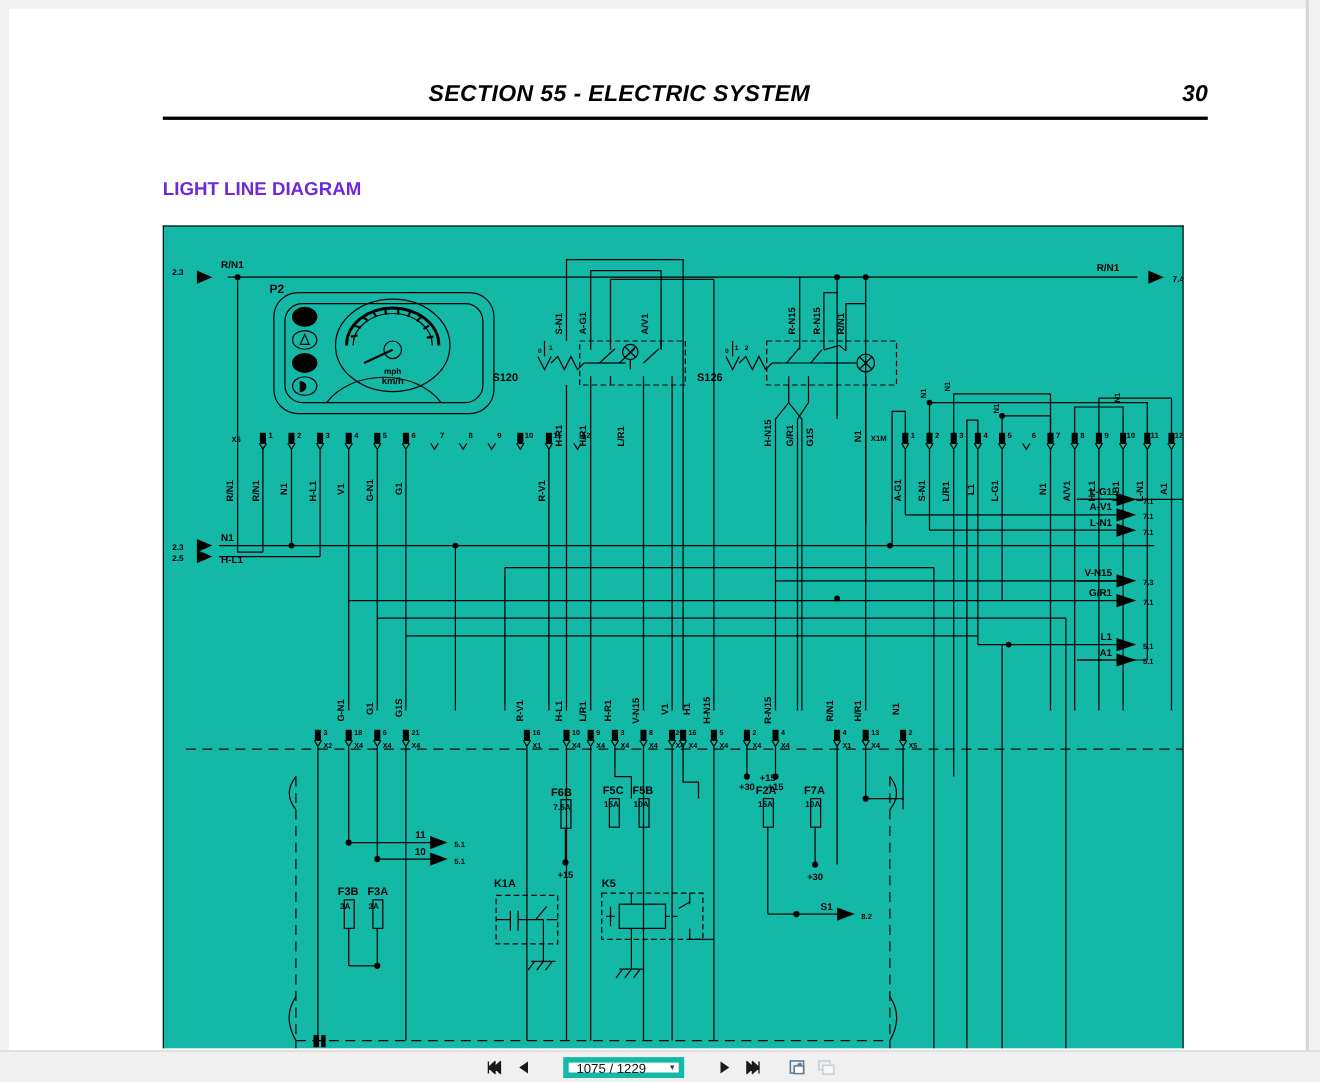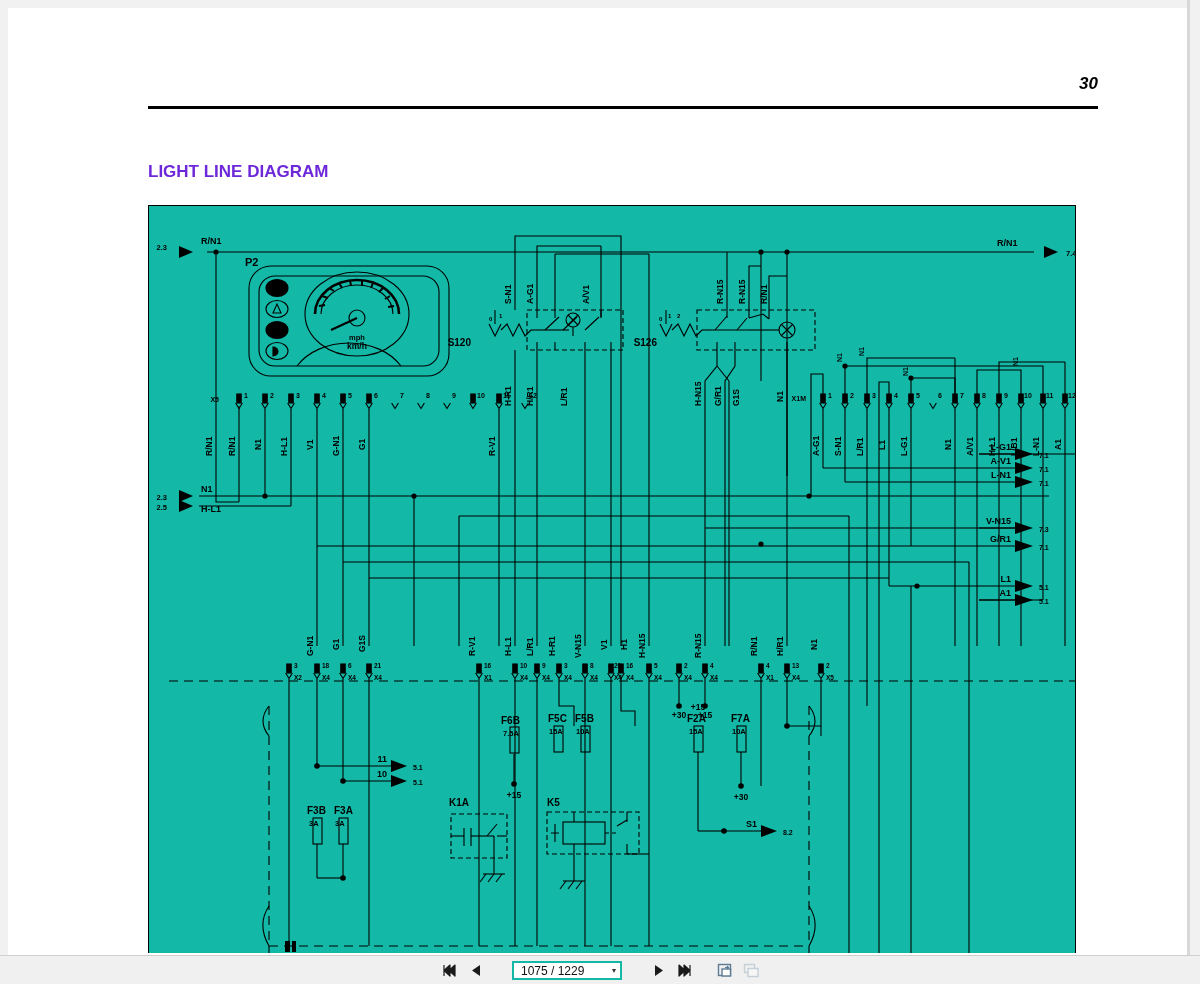--- a/index.html
+++ b/index.html
@@ -21,21 +21,21 @@
   .shadow-r{position:absolute;right:10px;top:0;width:3px;height:955px;background:#d8d8d8;}
 
   
   #doc-header{position:absolute;left:148px;top:74px;width:950px;height:40px;}
   #doc-header .sec-title{
     position:absolute;left:0;top:0;width:830px;text-align:center;
     font-style:italic;font-weight:bold;font-size:21px;letter-spacing:.3px;
     color:#000;
   }
   #doc-header .pg-num{
-    position:absolute;right:0;top:0;font-style:italic;font-weight:bold;font-size:17px;color:#000;
+    position:absolute;right:0;top:0;font-style:italic;font-weight:bold;font-size:21px;color:#000;
   }
   #header-rule{position:absolute;left:148px;top:106px;width:950px;height:3px;background:#000;}
 
   
   #figure-title{position:absolute;left:148px;top:162px;font-weight:bold;font-size:17px;color:#6d28d9;}
 
   
   #diagram-frame{
     position:absolute;left:148px;top:205px;width:928px;height:748px;
     border:1px solid #000;border-bottom:none;box-sizing:border-box;
@@ -49,38 +49,39 @@
     background:#f0f0f0;border-top:1px solid #cfcfcf;
     display:flex;align-items:center;justify-content:center;gap:9px;
   }
   .tb-btn{
     width:17px;height:19px;display:flex;align-items:center;justify-content:center;
     color:#1a1a1a;background:transparent;border:none;cursor:pointer;
   }
   .tb-btn svg{display:block;}
   .tb-btn.disabledish svg{opacity:.45;}
   #page-indicator{
-    width:110px;height:19px;background:#fff;border:2px solid #14b8a6;
+    width:110px;height:19px;background:#fff;border:5px solid #14b8a6;
     display:flex;align-items:center;justify-content:space-between;
     padding:0 4px 0 7px;box-sizing:border-box;margin:0 19px;
   }
   #page-indicator .pi-text{font-size:12px;color:#111;line-height:1;}
   #page-indicator .pi-caret{font-size:8px;color:#333;line-height:1;}
   .tb-gap{width:5px;}
 </style>
 </head>
 <body>
 
 <div id="page-sheet">
   <div class="gutter-top"></div>
   <div class="gutter-left"></div>
   <div class="gutter-right"></div>
   <div class="shadow-r"></div>
 
   <div id="doc-header">
+    <div class="sec-title">SECTION 55 - ELECTRIC SYSTEM</div>
     <div class="pg-num">30</div>
   </div>
   <div id="header-rule"></div>
 
   <div id="figure-title">LIGHT LINE DIAGRAM</div>
 
   <div id="diagram-frame">
     <svg id="svg-diagram" width="950" height="748" viewBox="0 0 950 748" xmlns="http://www.w3.org/2000/svg">
       <defs>
         <marker id="arrh" markerWidth="9" markerHeight="8" refX="8.5" refY="4" orient="auto">

